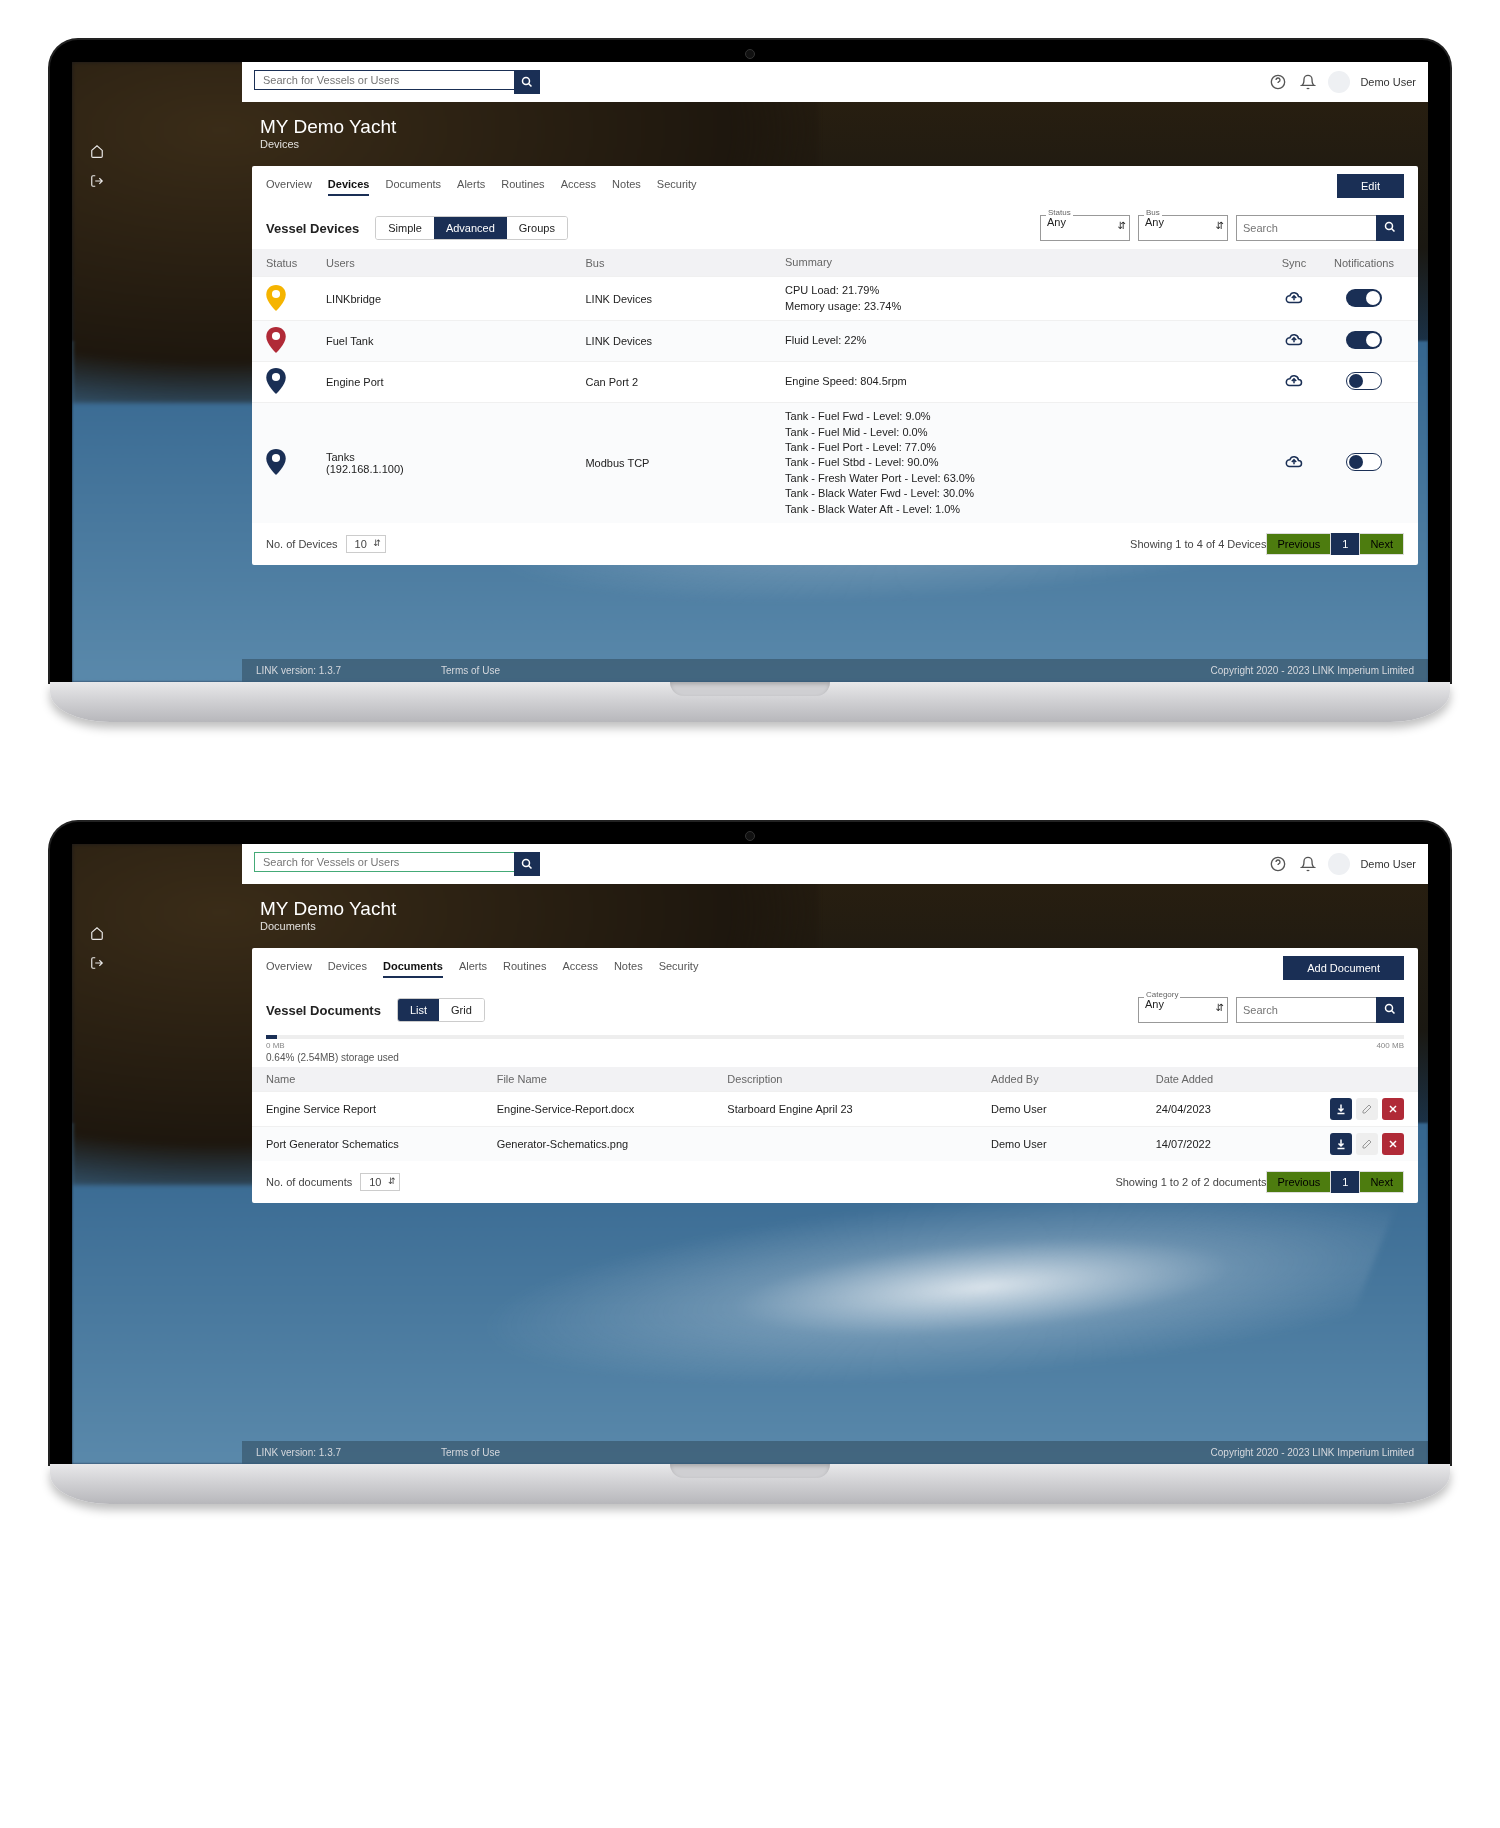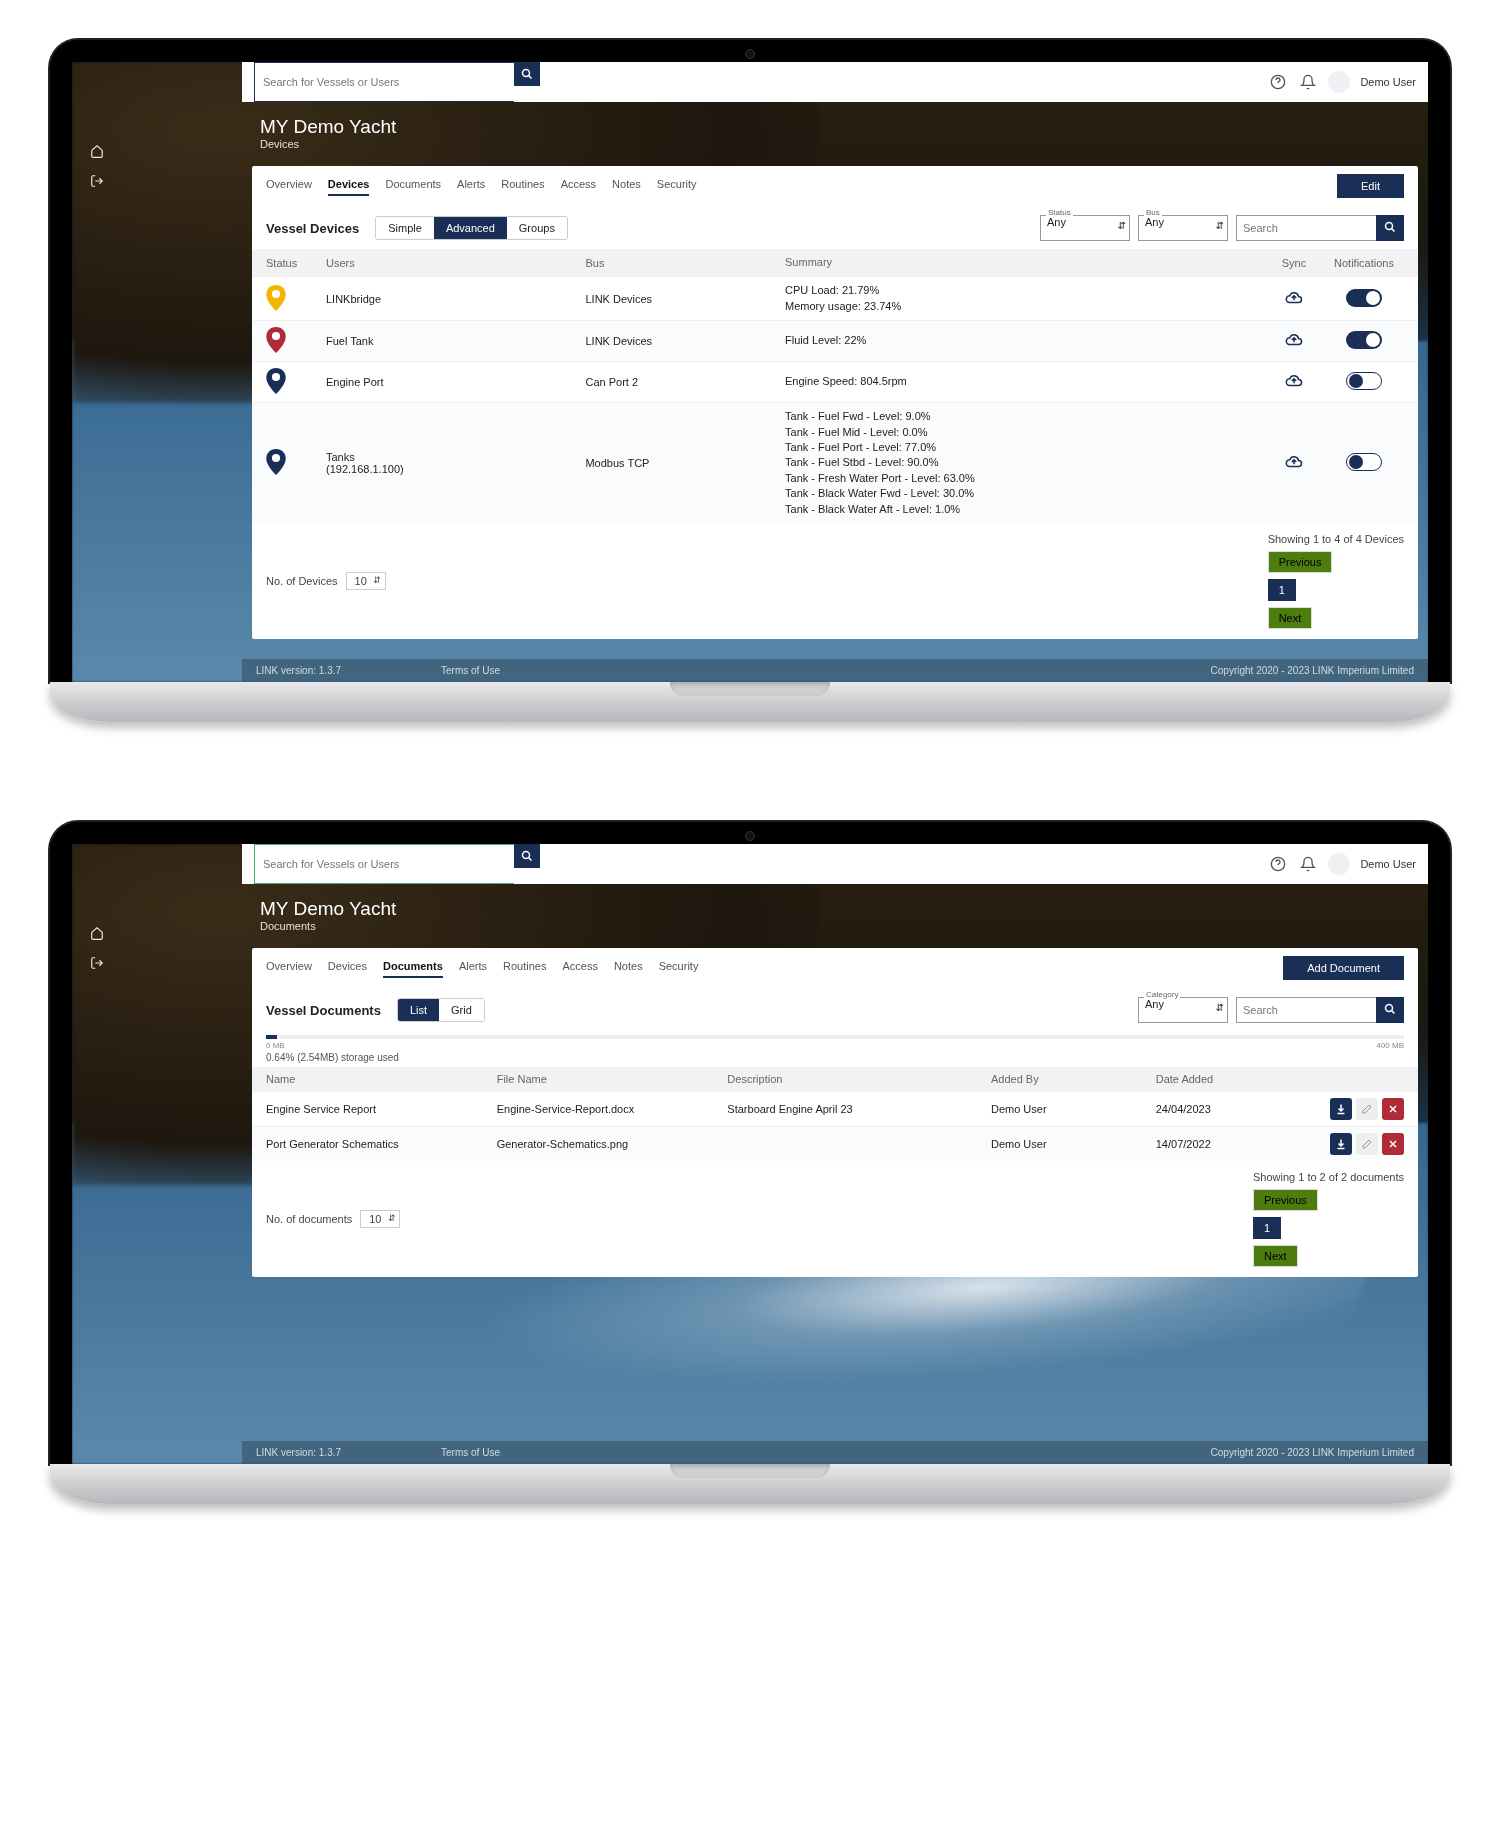--- a/index.html
+++ b/index.html
@@ -45,21 +45,21 @@
   }
   .logo { font-size:22px; letter-spacing:2px; font-weight:300; margin-bottom:28px; }
   .nav-item { display:flex; align-items:center; gap:8px; padding:8px 4px; cursor:pointer; font-size:12px; }
   .nav-item svg { opacity:.9 }
   .main { flex:1; display:flex; flex-direction:column; position:relative; }
   .topbar {
     background:#fff; height:40px; display:flex; align-items:center; padding:0 12px; gap:10px;
   }
   .search-wrap { display:flex; }
   .search-input {
-    width:260px; height:40px; border:1px solid #1a2f55; border-right:none; padding:0 8px; font-size:11px;
+    width:260px; height:20px; border:1px solid #1a2f55; border-right:none; padding:0 8px; font-size:11px;
   }
   .search-btn {
     width:26px; height:24px; background:#1a2f55; border:none; display:flex; align-items:center; justify-content:center; cursor:pointer;
   }
   .topbar-right { margin-left:auto; display:flex; align-items:center; gap:10px; }
   .icon-btn { width:20px; height:20px; display:flex; align-items:center; justify-content:center; cursor:pointer; }
   .avatar { width:22px; height:22px; border-radius:50%; background:#eef0f3; display:inline-block; }
   .user-name { font-size:11px; color:#333; }
 
   .hero {
@@ -104,21 +104,21 @@
 
   .status-pin { width:20px; height:26px; display:inline-block; }
   .toggle { width:36px; height:18px; background:#1a2f55; border-radius:9px; position:relative; display:inline-block; cursor:pointer;}
   .toggle::after{content:""; position:absolute;top:2px;right:2px;width:14px;height:14px;background:#fff;border-radius:50%;}
   .toggle.off{background:#fff;border:1px solid #1a2f55;}
   .toggle.off::after{background:#1a2f55; right:auto; left:2px; top:1px;}
 
   .cloud { width:24px;height:18px; display:inline-block; }
 
   .tfoot { display:flex; align-items:center; padding:10px 14px; font-size:11px; color:#444; gap:8px;}
-  .tfoot .right { margin-left:auto; display:flex; align-items:flex-start; gap:6px;flex-direction:column;}
+  .tfoot .right { margin-left:auto; display:flex; align-items:center; }
   .pg-btn { border:1px solid #ddd; background:#4d7c0f; padding:4px 10px; font-size:11px; cursor:pointer;}
   .pg-btn.active { background:#1a2f55; color:#fff; border-color:#1a2f55;}
   .num-sel {border:1px solid #ccc; padding:2px 18px 2px 8px; position:relative; font-size:11px;}
   .num-sel::after{content:"⇵"; position:absolute; right:4px; top:2px; font-size:9px;}
 
   .storage-bar{ margin:4px 14px; }
   .storage-track{ height:4px; background:#eee; position:relative;}
   .storage-fill{ height:100%; width:1%; background:#1a2f55;}
   .storage-labels{ display:flex; justify-content:space-between; font-size:8px; color:#888; margin-top:2px;}
   .storage-text{ font-size:10px; color:#555; margin-top:2px;}

